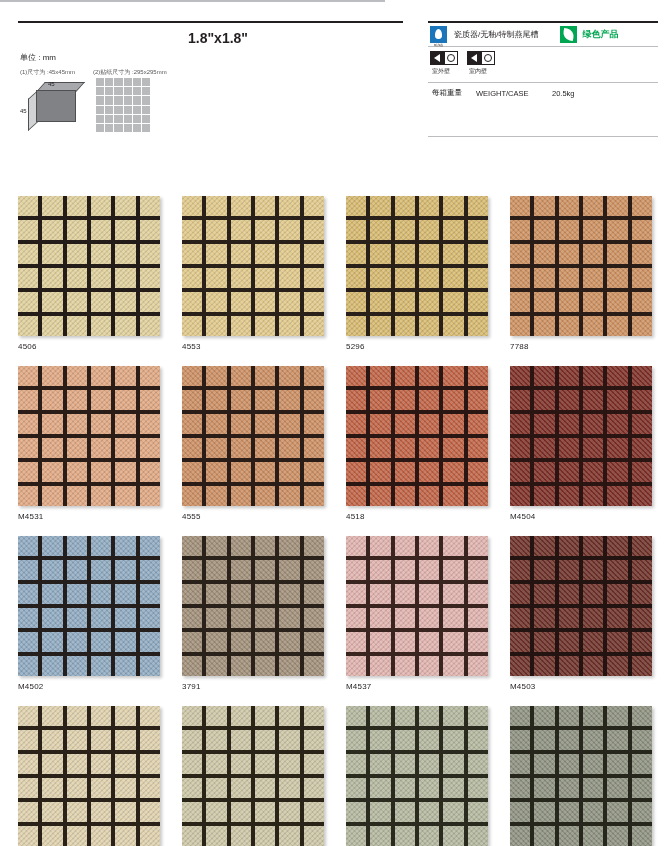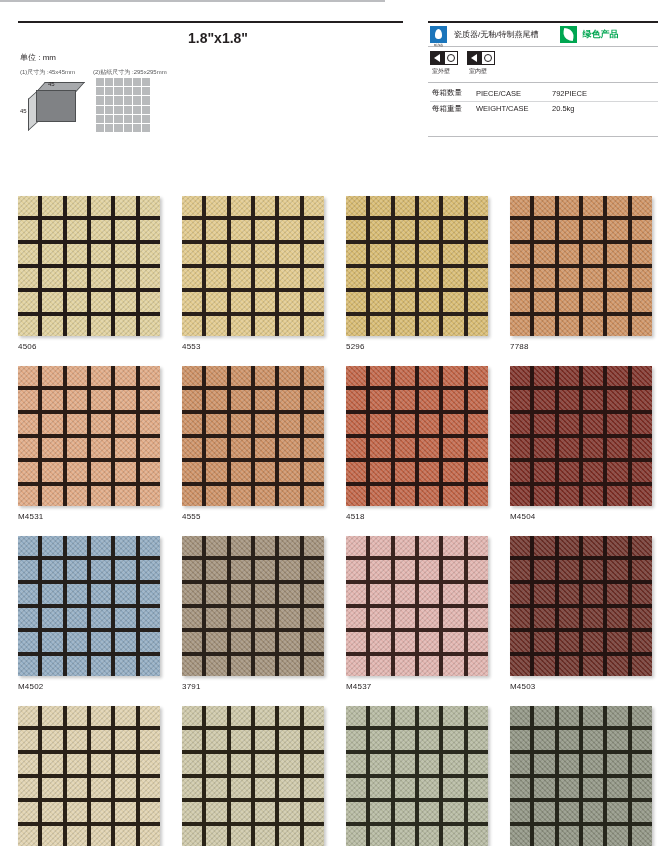--- a/index.html
+++ b/index.html
@@ -372,25 +372,20 @@
           <span class="ring"></span>
         </div>
     </div>
     <div class="use-label">室内壁</div>
   </div>
 </div>
 
 <table id="spec-table">
   <tbody>
       <tr>
-        <td class="spec-label-cn">每箱数量</td>
-        <td class="spec-label-en">PIECE/CASE</td>
-        <td class="spec-value">792PIECE</td>
-      </tr>
-      <tr>
         <td class="spec-label-cn">每箱重量</td>
         <td class="spec-label-en">WEIGHT/CASE</td>
         <td class="spec-value">20.5kg</td>
       </tr>
     </tbody>
 </table>
 
 <div id="swatch-grid">
     <div class="swatch-cell" style="left: 0px; top: 0px;">
       <div class="swatch" style="background: rgb(36, 28, 24);">

